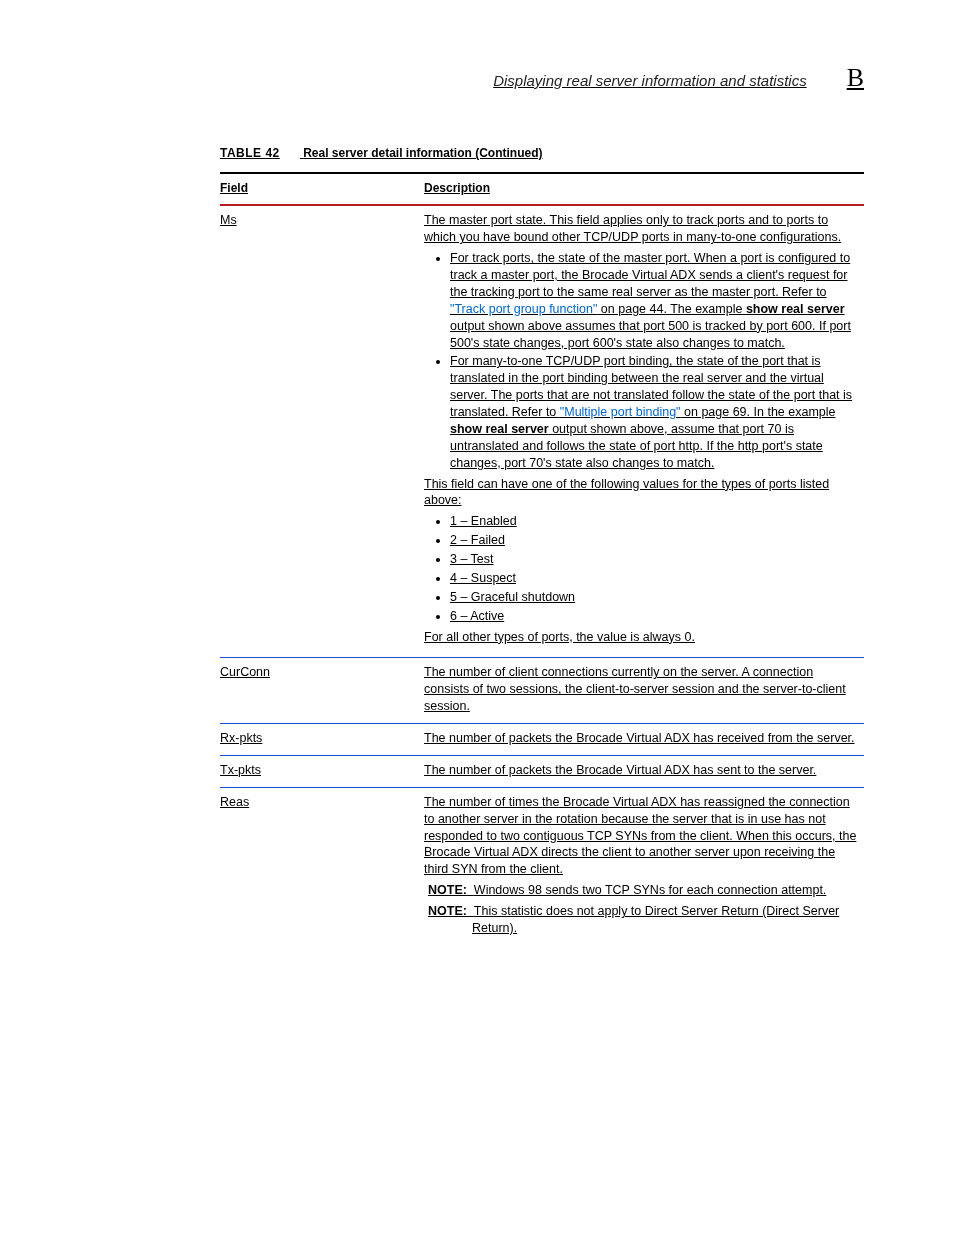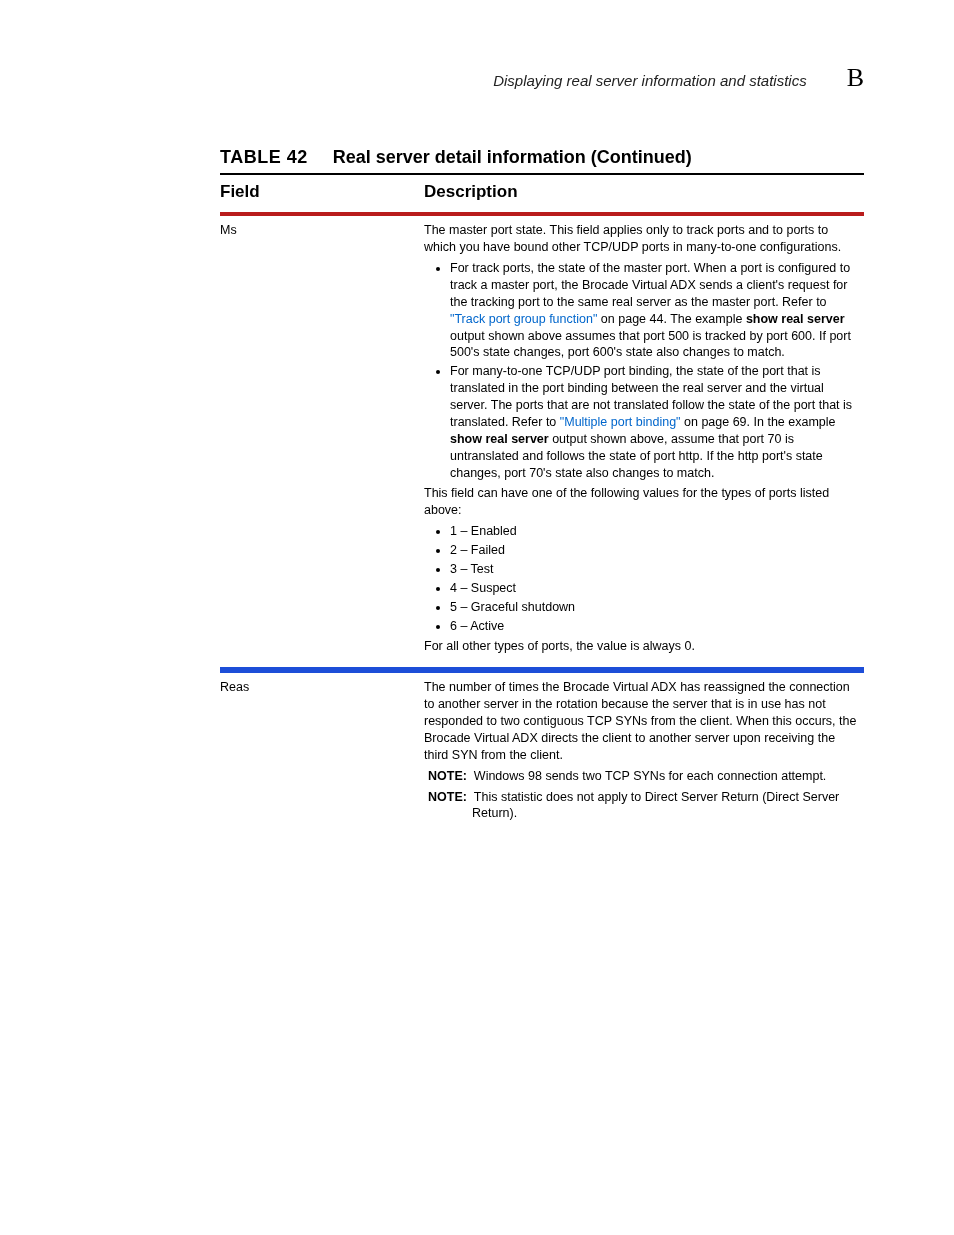--- a/index.html
+++ b/index.html
@@ -10,20 +10,21 @@
     color: #000;
     font-size: 13px;
     line-height: 1.35;
   }
   .page {
     width: 954px;
     height: 1235px;
     position: relative;
     box-sizing: border-box;
     padding: 60px 90px 40px 90px;
+    text-decoration: underline;
   }
   .header-row {
     display: flex;
     align-items: baseline;
     justify-content: flex-end;
     margin-bottom: 50px;
   }
   .header-title {
     font-style: italic;
     font-size: 15px;
@@ -33,51 +34,51 @@
     font-size: 26px;
     font-weight: 400;
     font-family: "Times New Roman", serif;
     margin-left: 40px;
     color: #000;
   }
   .table-wrap {
     margin-left: 130px; 
   }
   .table-caption {
-    font-size: 18px;
-    margin-bottom: 4px;
+    font-size: 12px;
+    margin-bottom: 11px;
   }
   .table-number {
     font-weight: bold;
     letter-spacing: 0.5px;
     margin-right: 20px;
   }
   .table-subtitle {
     font-weight: bold;
   }
   table.data {
     width: 100%;
     border-collapse: collapse;
   }
   table.data thead tr.top-border td,
   table.data thead tr.top-border th {
     border-top: 2px solid #000;
   }
   table.data thead th {
     text-align: left;
     font-weight: bold;
-    font-size: 17px;
+    font-size: 12px;
     padding: 6px 4px 8px 0;
-    border-bottom: 4px solid #b91c1c;
+    border-bottom: 2px solid #b91c1c;
   }
   table.data td {
     vertical-align: top;
     font-size: 12.5px;
     padding: 6px 4px 8px 0;
-    border-bottom: 6px solid #1d4ed8;
+    border-bottom: 1px solid #1d4ed8;
   }
   table.data th.field-col, table.data td.field-col {
     width: 200px;
   }
   .desc p {
     margin: 0 0 4px 0;
   }
   .desc ul {
     margin: 0 0 4px 0;
     padding-left: 26px;
@@ -143,23 +144,35 @@
               <li>2 – Failed</li>
               <li>3 – Test</li>
               <li>4 – Suspect</li>
               <li>5 – Graceful shutdown</li>
               <li>6 – Active</li>
             </ul>
             <p>For all other types of ports, the value is always 0.</p>
           </td>
         </tr>
 
+        <tr>
+          <td class="field-col">CurConn</td>
+          <td class="desc">The number of client connections currently on the server. A connection consists of two sessions, the client-to-server session and the server-to-client session.</td>
+        </tr>
 
 
+        <tr>
+          <td class="field-col">Rx-pkts</td>
+          <td class="desc">The number of packets the Brocade Virtual ADX has received from the server.</td>
+        </tr>
 
+        <tr>
+          <td class="field-col">Tx-pkts</td>
+          <td class="desc">The number of packets the Brocade Virtual ADX has sent to the server.</td>
+        </tr>
 
 
 
         <tr>
           <td class="field-col" style="border-bottom:none;margin-top:33px;">Reas</td>
           <td class="desc" style="border-bottom:none;margin-top:43px;">
             <p>The number of times the Brocade Virtual ADX has reassigned the connection to another server in the rotation because the server that is in use has not responded to two contiguous TCP SYNs from the client. When this occurs, the Brocade Virtual ADX directs the client to another server upon receiving the third SYN from the client.</p>
             <p class="note-indent">
               <span class="note-label">NOTE:</span>&nbsp;&nbsp;<span>Windows 98 sends two TCP SYNs for each connection attempt.</span>
             </p>

